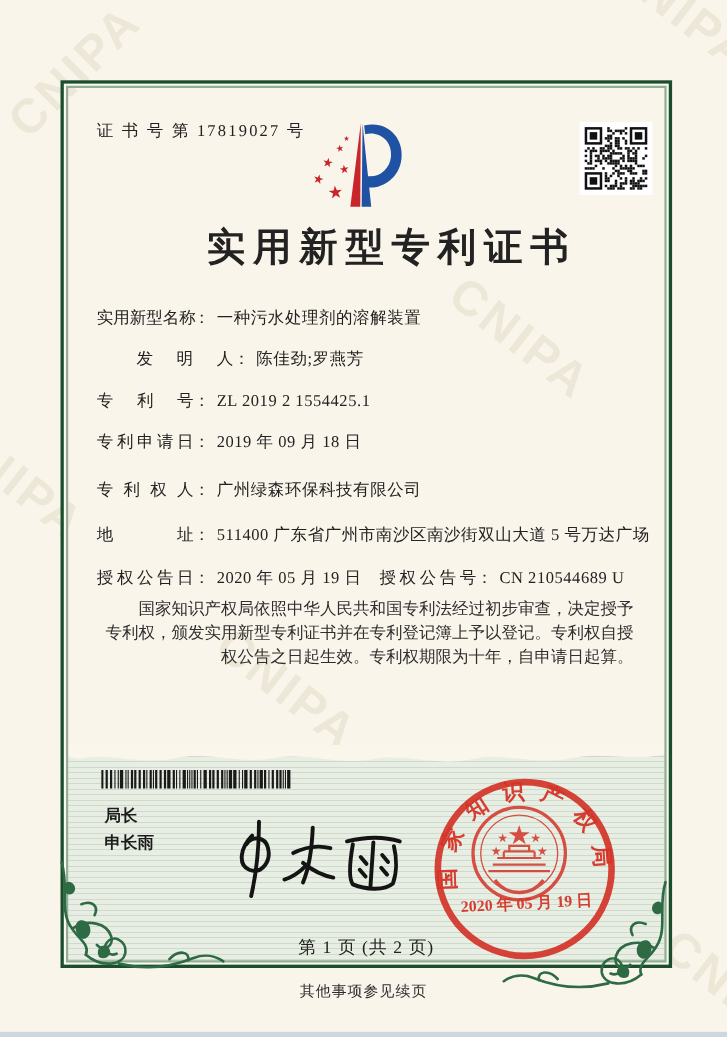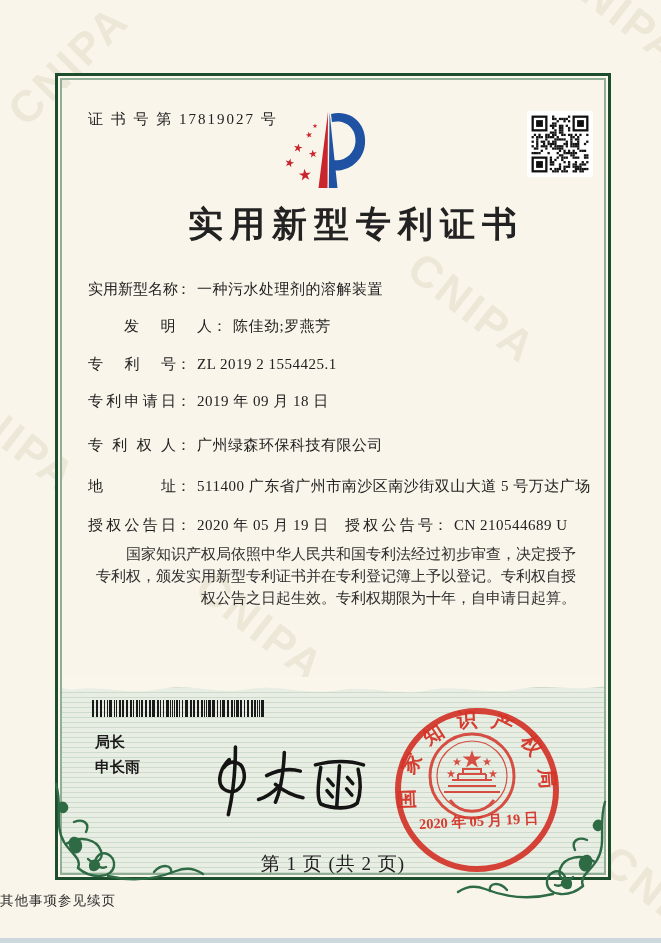--- a/index.html
+++ b/index.html
@@ -55,24 +55,24 @@
   .barcode{position:absolute;left:92px;top:700px;width:175px;height:17px;z-index:5;}
   .signer{
     position:absolute;left:95px;top:729px;z-index:5;
     font-family:"Liberation Sans","DejaVu Sans",sans-serif;
     font-size:15px;font-weight:bold;color:#1c1c1c;line-height:25px;
   }
   .signature{position:absolute;left:196px;top:740px;z-index:6;}
   .seal{position:absolute;left:391px;top:704px;z-index:7;opacity:0.93;}
   .pagefoot{
     position:absolute;left:55px;top:851px;width:556px;text-align:center;
-    font-size:19px;z-index:5;letter-spacing:1px;
+    font-size:16px;z-index:5;letter-spacing:1px;
   }
   .contnote{
-    position:absolute;left:0;top:892px;width:661px;
+    position:absolute;left:0;top:892px;width:661px;text-align:center;
     font-size:13.5px;z-index:5;letter-spacing:1px;color:#2e2e2e;
   }
   .ornament{position:absolute;z-index:4;}
   .qr{position:absolute;left:527px;top:111px;width:66px;height:66px;background:#fff;z-index:5;padding:0;}
   .logo{position:absolute;left:282px;top:96px;z-index:5;}
   .edgeline{
     position:absolute;left:0;bottom:0;width:661px;height:5px;
     background:#ccd7de;z-index:9;
   }
 </style>

